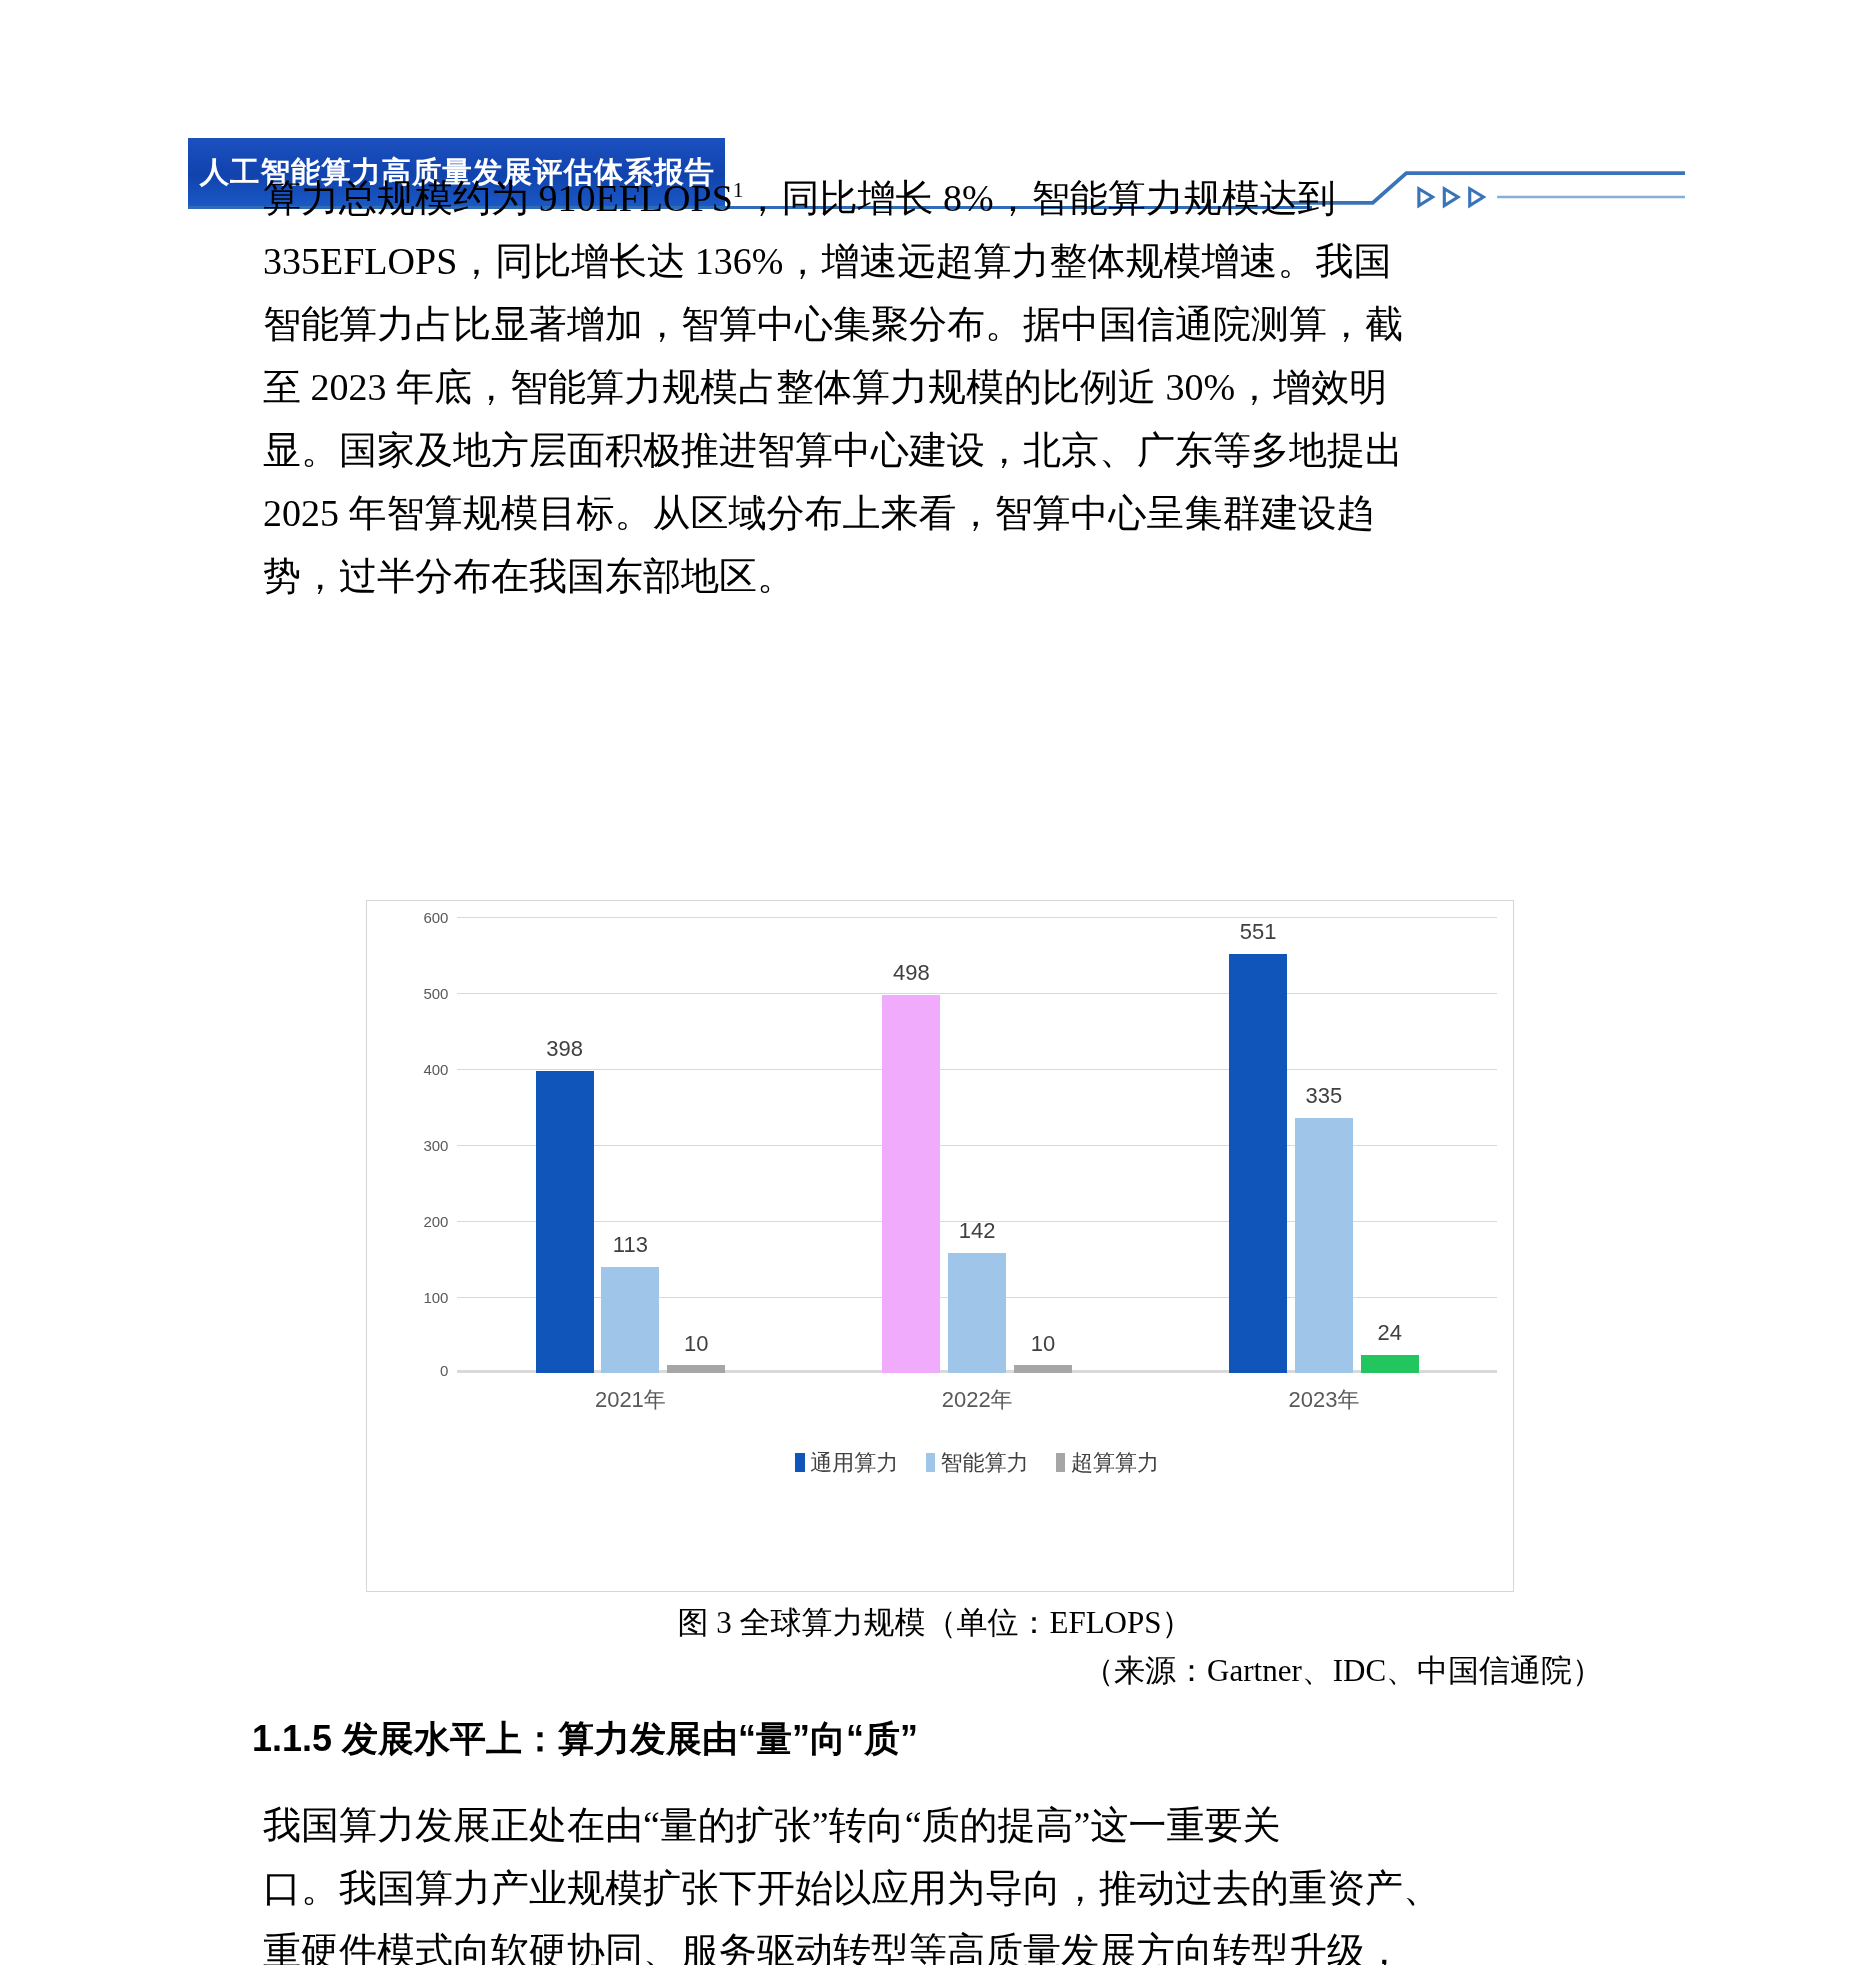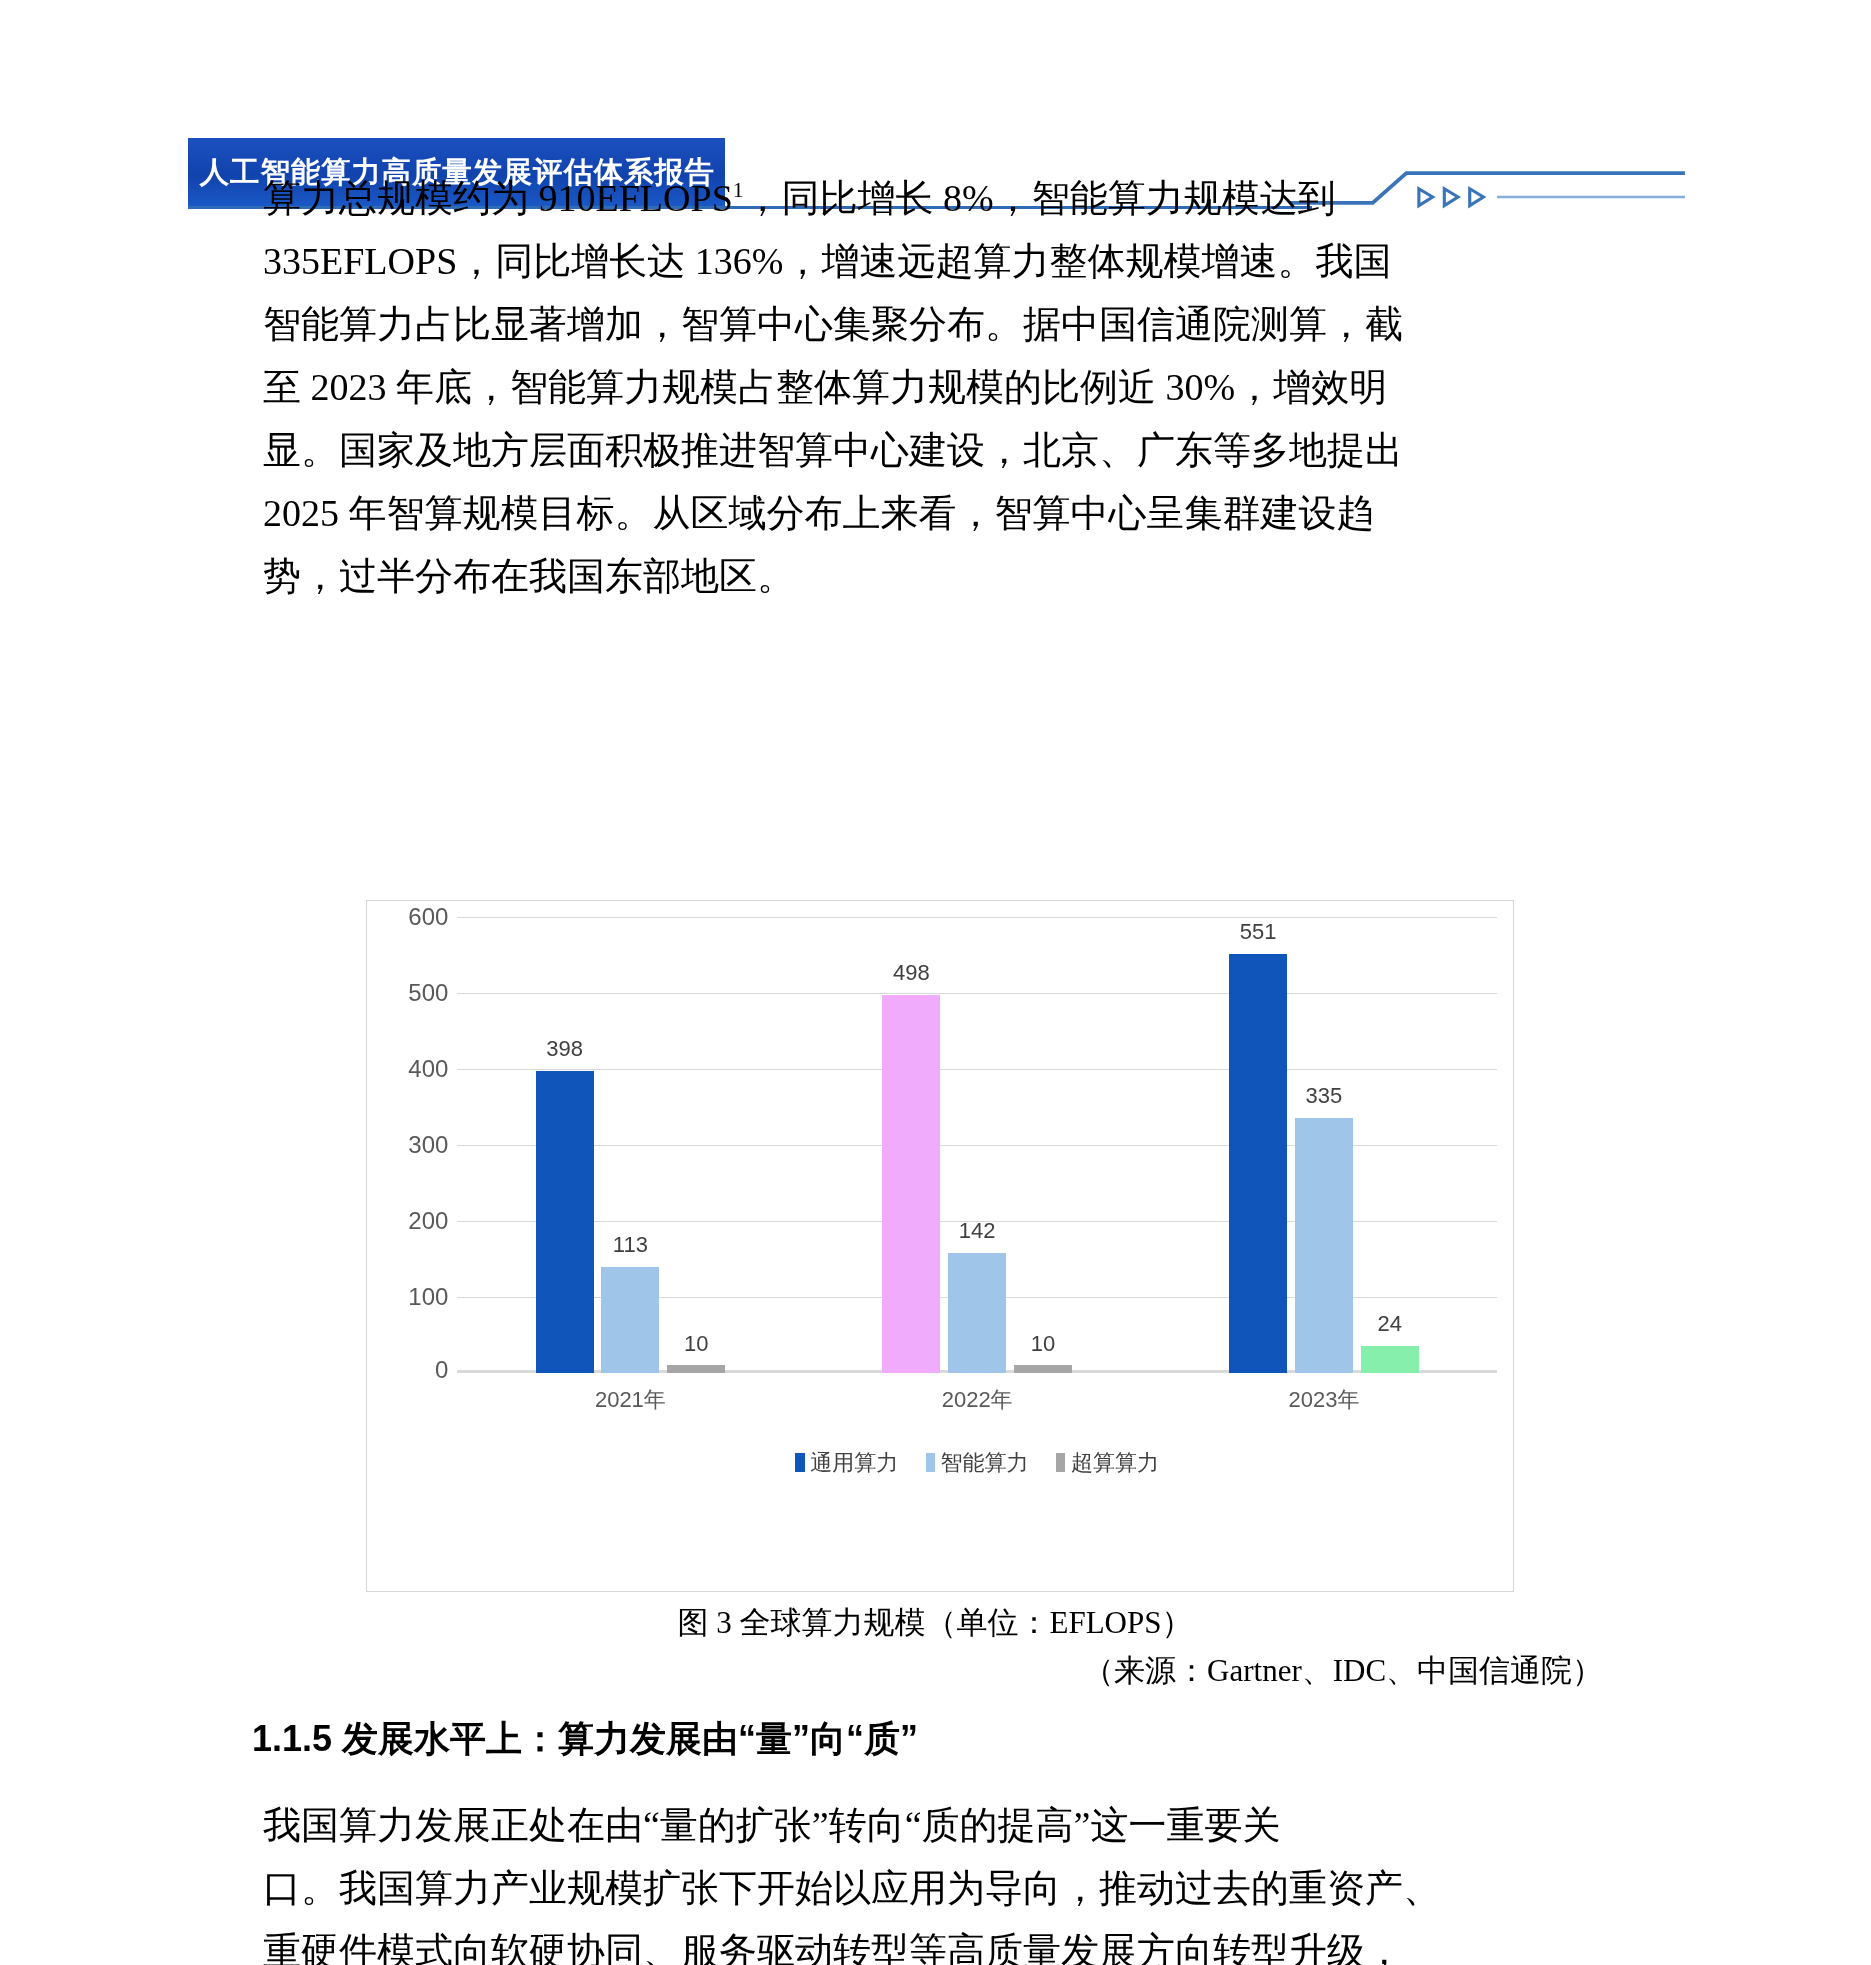--- a/index.html
+++ b/index.html
@@ -131,21 +131,21 @@
     right: 0;
     height: 2.8px;
     background: #d9d9d9;
     bottom: 0;
   }
   .ytick {
     position: absolute;
     right: calc(100% + 8.6px);
     transform: translateY(-50%);
     font-family: "Liberation Sans", "DejaVu Sans", sans-serif;
-    font-size: 24px;
+    font-size: 15px;
     color: #595959;
     white-space: nowrap;
   }
   .groups {
     position: absolute;
     left: 0;
     right: 0;
     bottom: 0;
     height: 456px;
     display: flex;
@@ -368,21 +368,21 @@
                 <div class="bar" style="height:419px;background:#1055BA;">
                   <span class="bar-label">551</span>
                 </div>
               </div>
               <div class="bar-wrap">
                 <div class="bar" style="height:255px;background:#9FC5E8;">
                   <span class="bar-label">335</span>
                 </div>
               </div>
               <div class="bar-wrap">
-                <div class="bar" style="height:27px;background:#86efac;margin-top:20px;">
+                <div class="bar" style="height:18px;background:#22c55e;margin-top:20px;">
                   <span class="bar-label">24</span>
                 </div>
               </div>
             </div>
 
           </div>
         </div>
 
         <div class="xticks">
           <span class="xtick">2021年</span>

